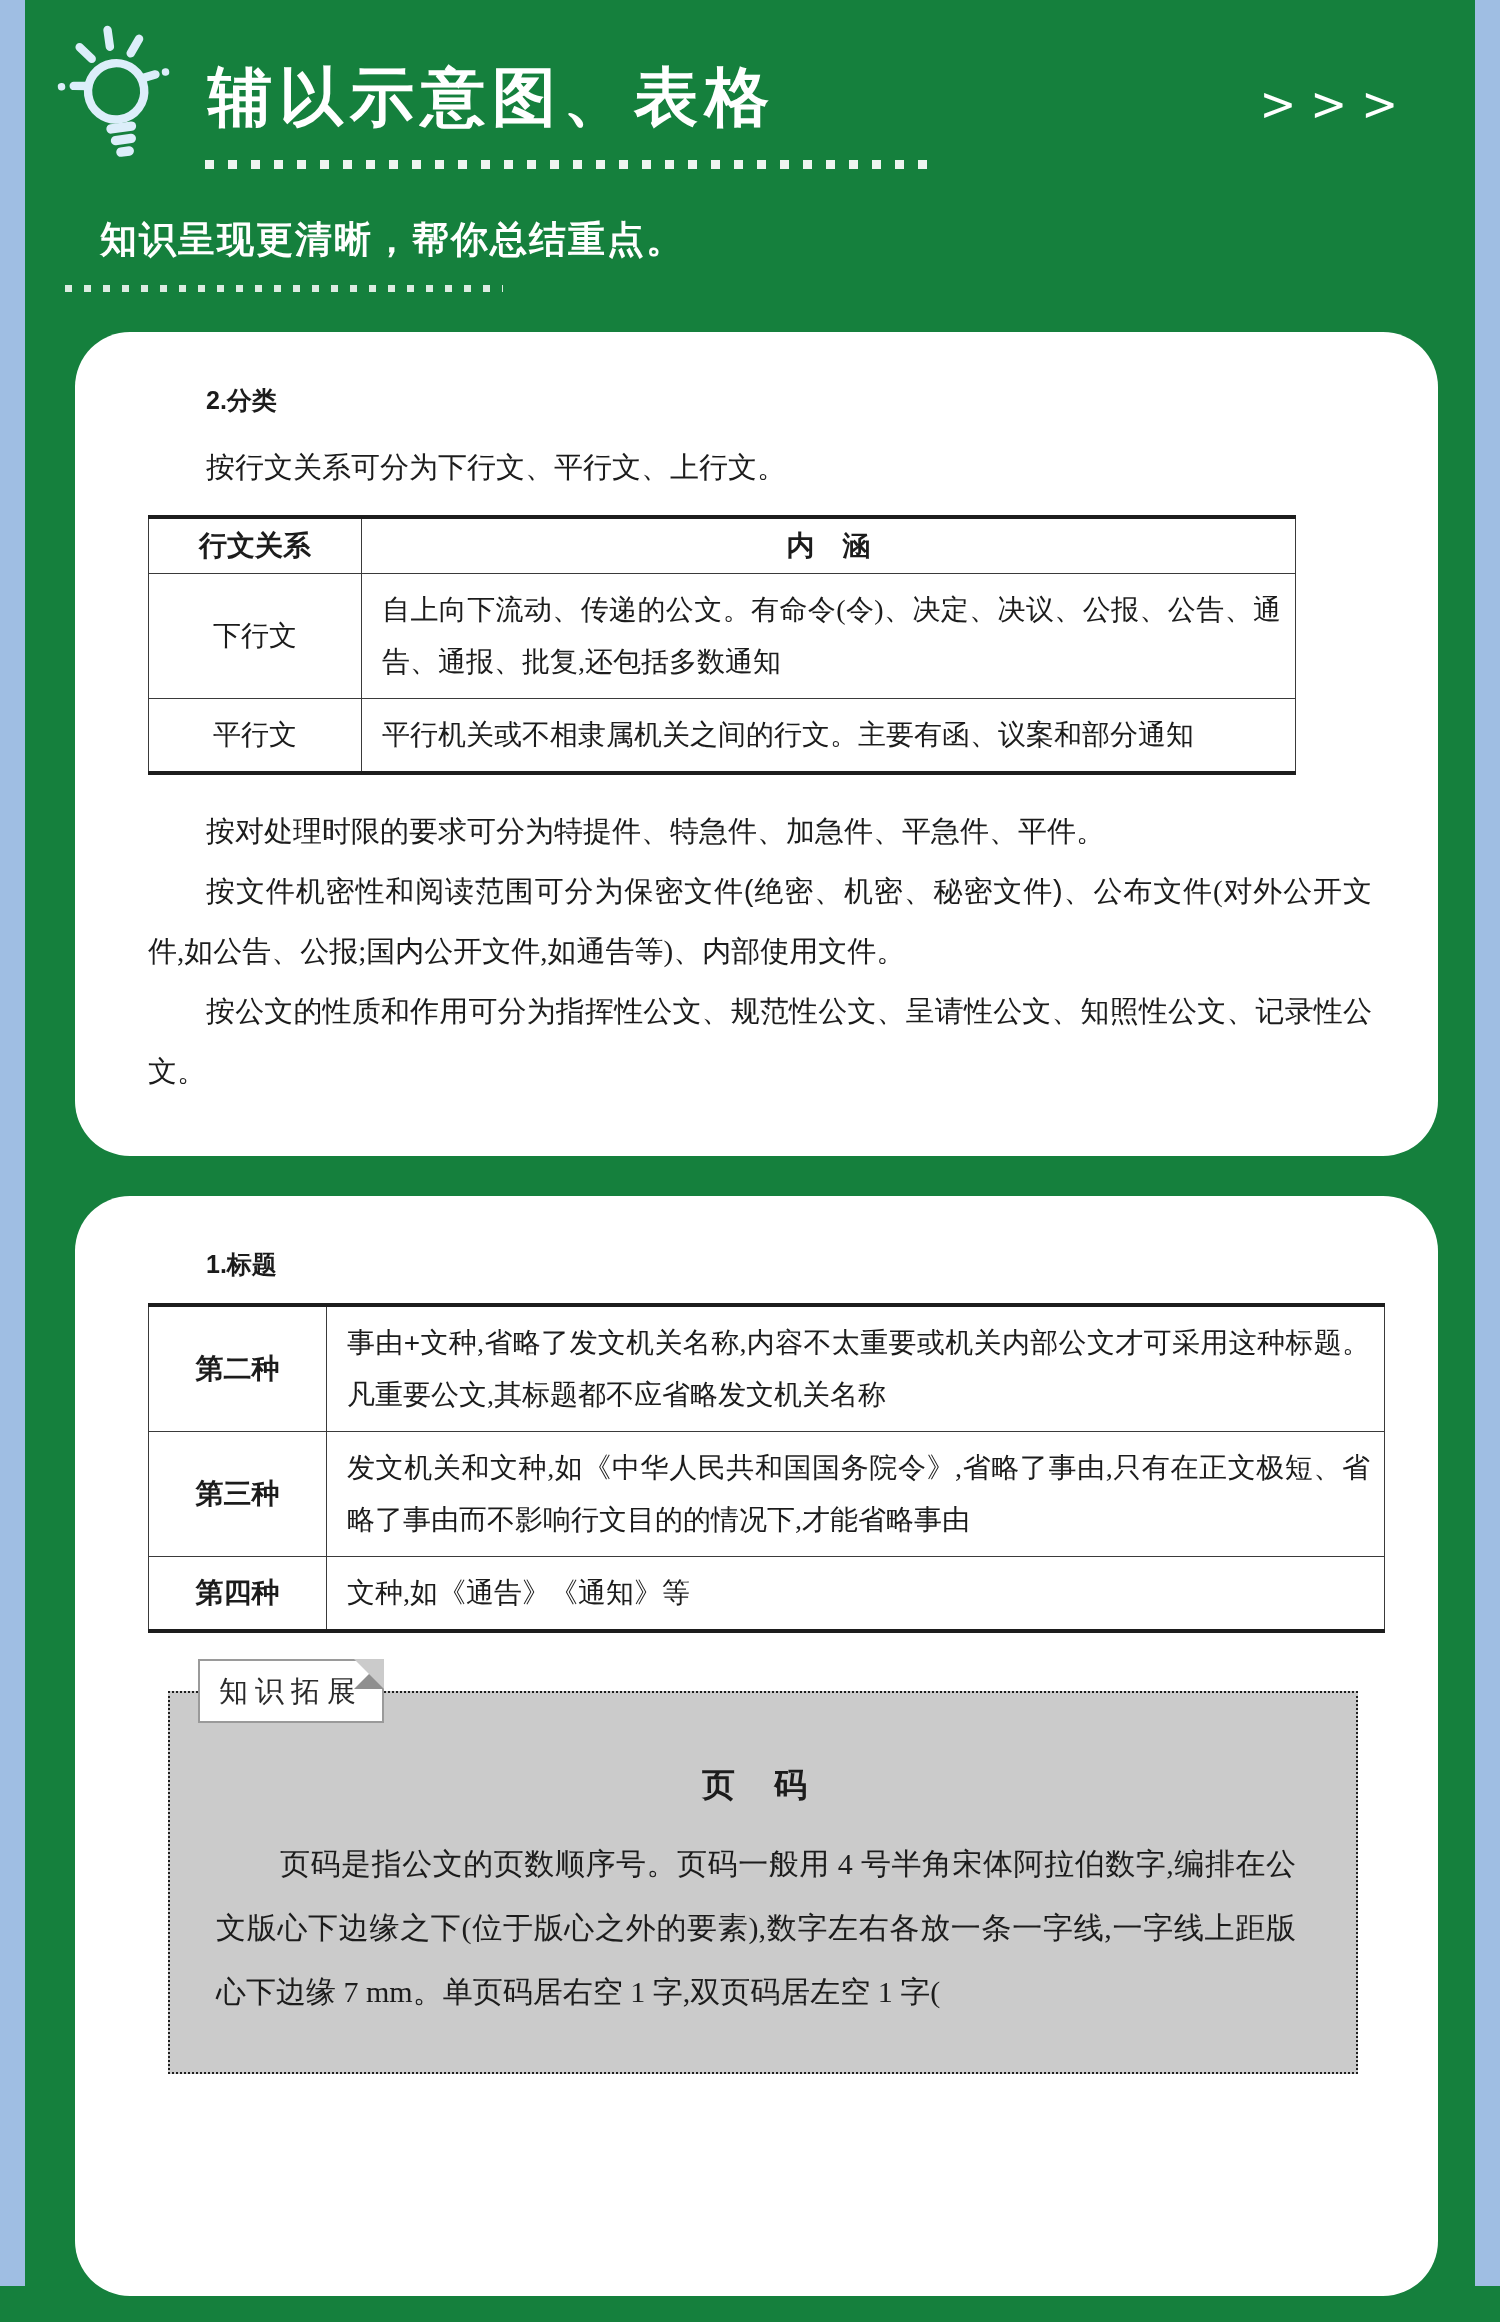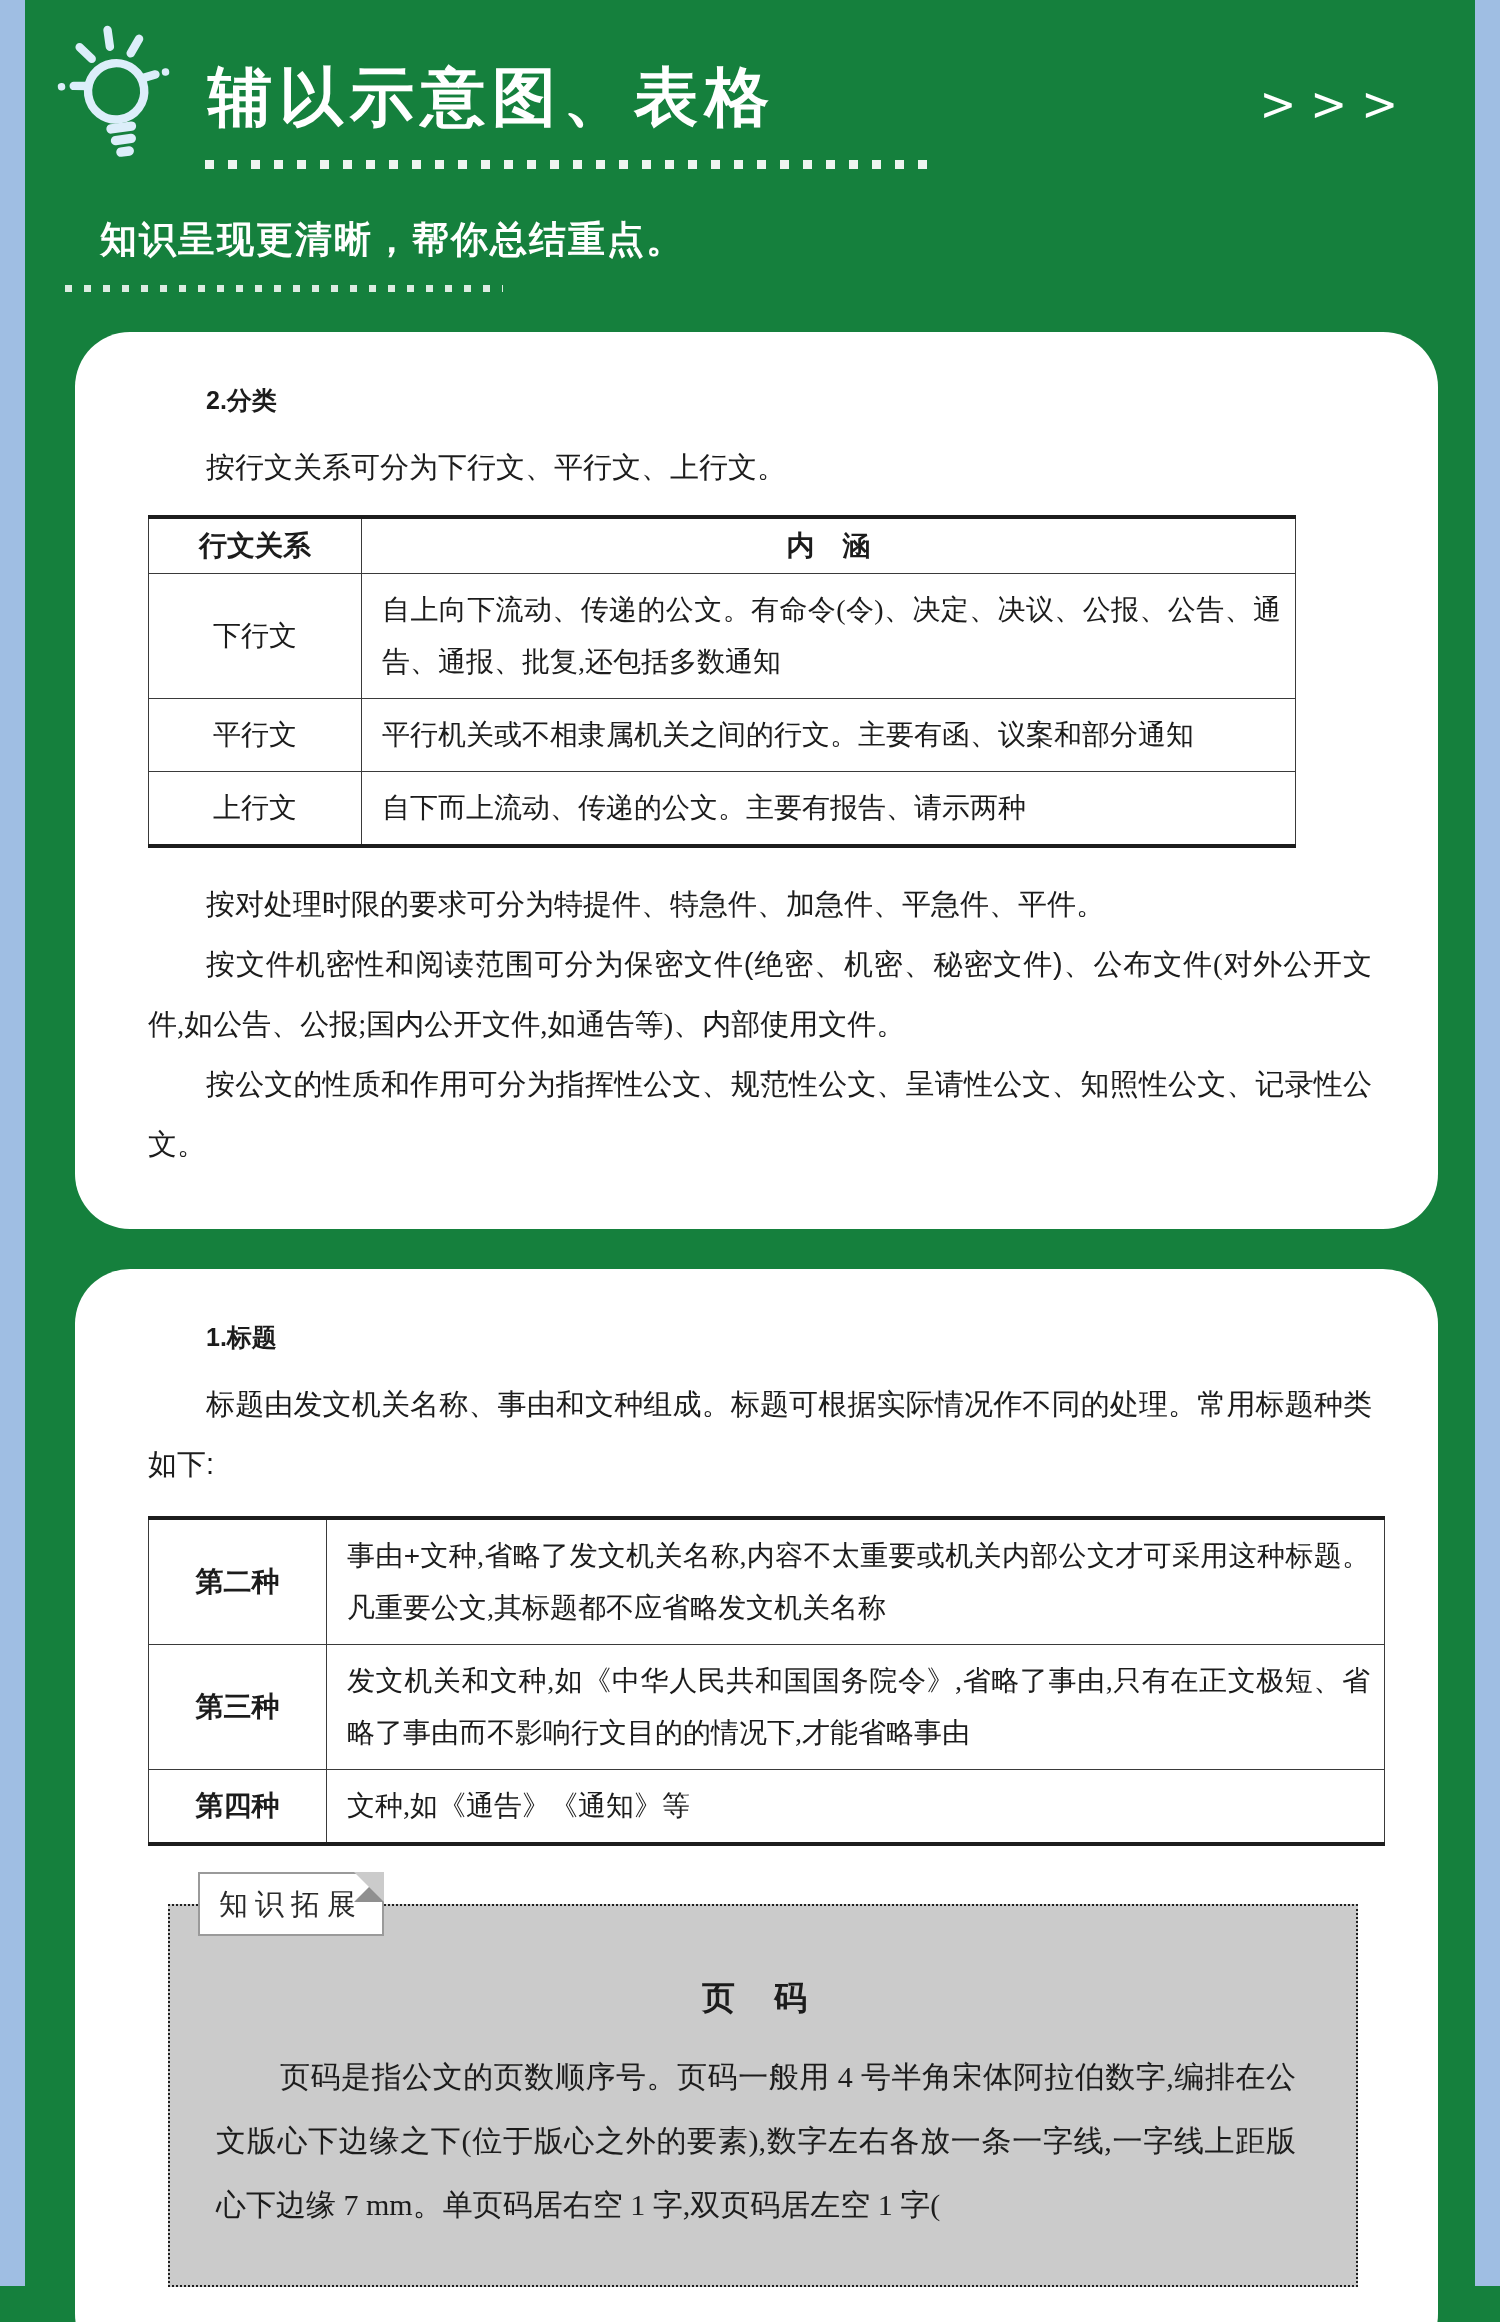--- a/index.html
+++ b/index.html
@@ -103,37 +103,32 @@
         <th>内　涵</th>
       </tr>
       <tr>
         <td class="term-cell">下行文</td>
         <td class="def-cell"><span>自上向下流动、传递的公文。有命令(令)、</span><span class="b">决定</span><span>、决议、公报、公告、通告、</span><span class="b">通报、批复</span><span>,还包括多数通知</span></td>
       </tr>
       <tr class="row-single">
         <td class="term-cell">平行文</td>
         <td class="def-cell"><span>平行机关或不相隶属机关之间的行文。主要有</span><span class="b">函</span><span>、议案和部分通知</span></td>
       </tr>
-      <tr class="row-single">
-        <td class="term-cell">上行文</td>
-        <td class="def-cell"><span>自下而上流动、传递的公文。主要有</span><span class="b">报告、请示</span><span>两种</span></td>
-      </tr>
     </tbody>
       </table>
 
     <div style="margin-top:26px;">
       <p class="para"><span>按对处理时限的要求可分为特提件、特急件、加急件、平急件、平件。</span></p>
       <p class="para"><span>按文件机密性和阅读范围可分为</span><span class="b">保密文件(绝密、机密、秘密文件)</span><span>、公布文件(对外公开文件,如公告、公报;国内公开文件,如通告等)、内部使用文件。</span></p>
       <p class="para"><span>按公文的性质和作用可分为指挥性公文、规范性公文、呈请性公文、知照性公文、记录性公文。</span></p>
     </div>
   </section>
 
   <section class="card card-2">
     <h2 class="sec-heading">1.标题</h2>
-    <p class="para intro"><span>标题由</span><span class="b">发文机关名称、事由和文种</span><span>组成。标题可根据实际情况作不同的处理。</span><span class="b">常用标题种类如下:</span></p>
 
     <table class="tbl-2">
       <tbody>
       <tr>
         <td class="term-cell">第二种</td>
         <td class="def-cell"><span class="b">事由+文种</span><span>,省略了发文机关名称,内容不太重要或机关内部公文才可采用这种标题。凡重要公文,其标题都不应省略发文机关名称</span></td>
       </tr>
       <tr>
         <td class="term-cell">第三种</td>
         <td class="def-cell"><span class="b">发文机关和文种</span><span>,如《中华人民共和国国务院令》,省略了事由,只有在正文极短、省略了事由而不影响行文目的的情况下,才能省略事由</span></td>

